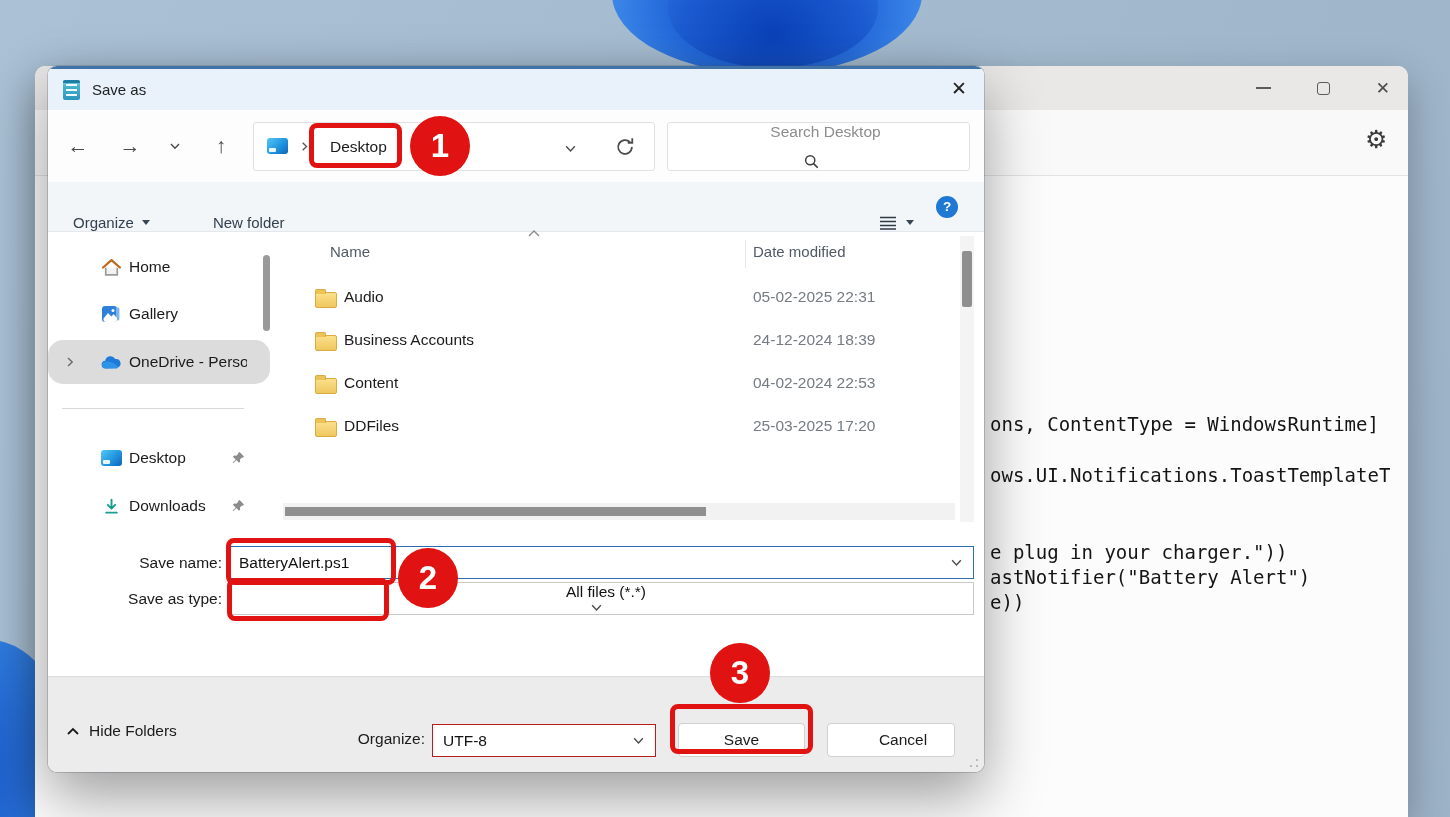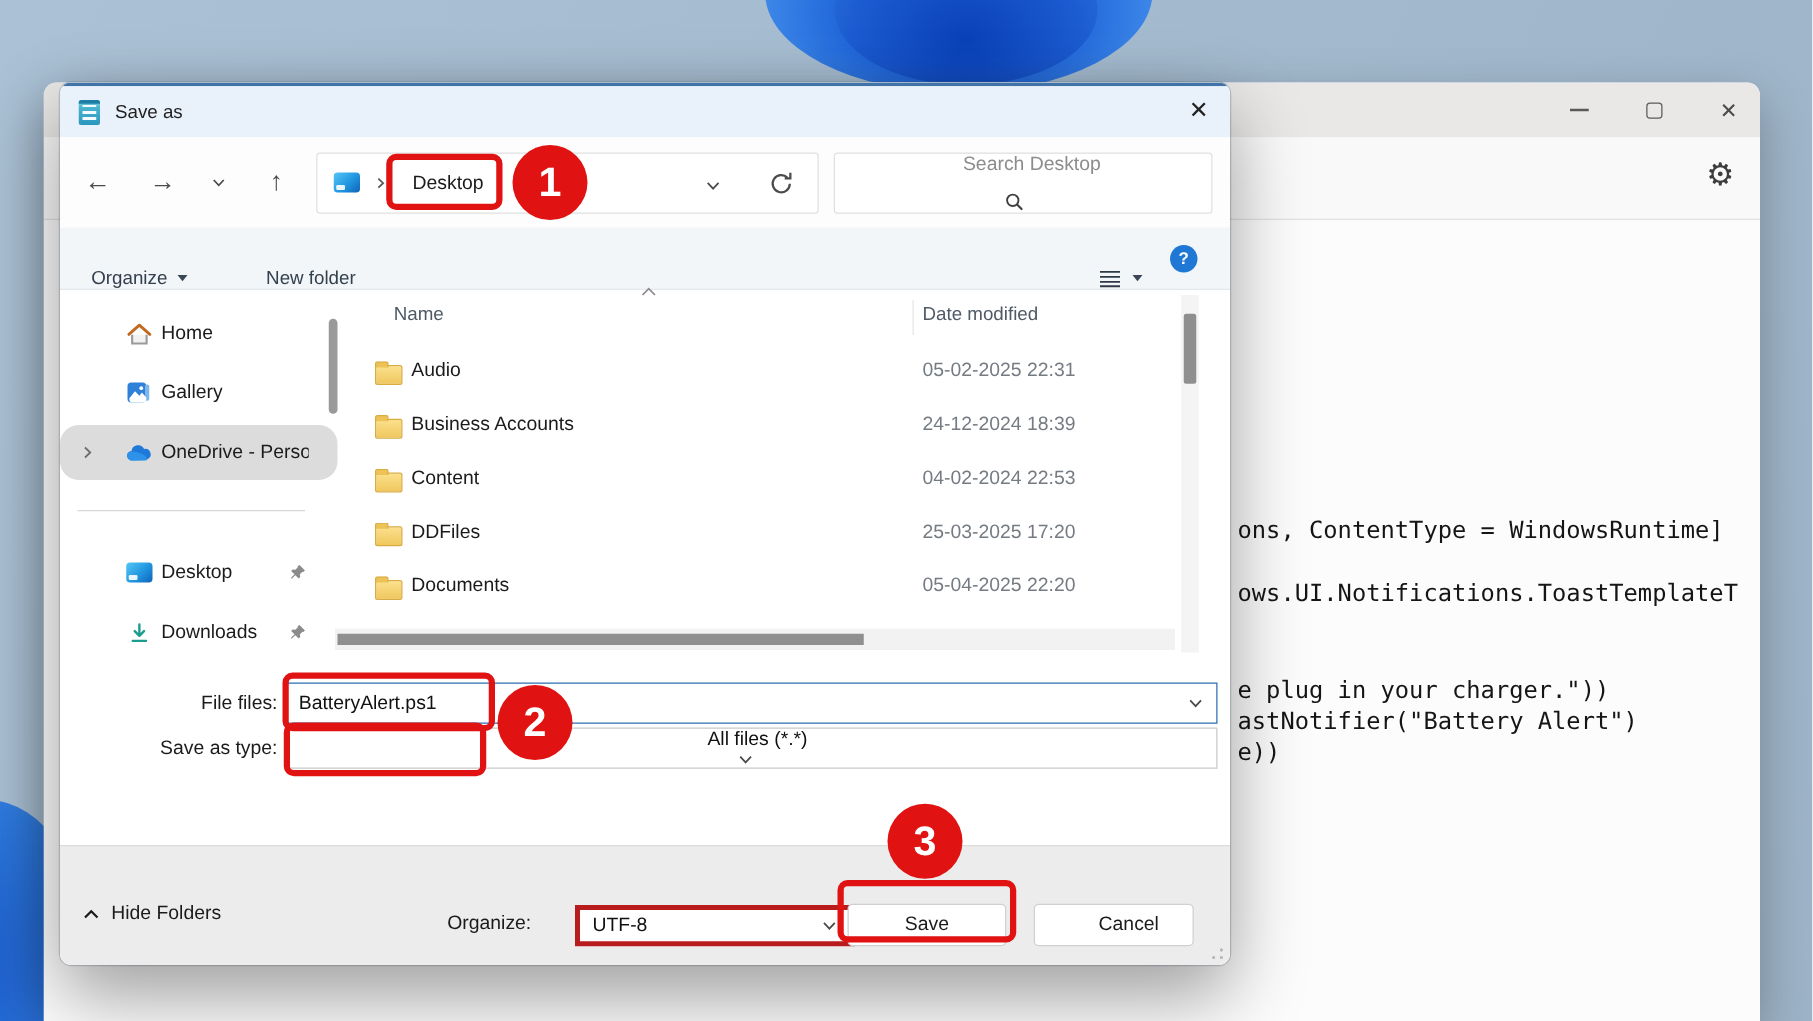--- a/index.html
+++ b/index.html
@@ -68,21 +68,21 @@
   .sb-item { position:absolute; left:0; width:212px; height:36px; display:flex; align-items:center; font-size:15.5px; color:#1b1b1b; }
   .sb-icon { position:absolute; left:52px; width:22px; display:flex; justify-content:center; }
   .sb-label { position:absolute; left:81px; white-space:nowrap; overflow:hidden; max-width:118px; }
   .sb-sel { background:#dcdcdc; border-radius:15px; height:44px !important; width:222px; }
   .sb-chev { position:absolute; left:16px; }
   .sb-pin { position:absolute; left:183px; }
   .sb-divider { position:absolute; left:14px; top:176px; width:182px; border-top:1px solid #d8d8d8; }
   .sb-scroll { position:absolute; left:215px; top:23px; width:7px; height:76px; background:#9a9a9a; border-radius:4px; }
 
   
-  .list { position:absolute; left:217px; top:0; right:0; height:100%; }
+  .list { position:absolute; left:232px; top:0; right:0; height:100%; }
   .lst-sort { position:absolute; left:247px; top:-3px; }
   .lst-header { position:absolute; left:0; top:4px; right:0; height:34px; font-size:15px; color:#4f5a66; }
   .col-name { position:absolute; left:50px; top:7px; }
   .col-date { position:absolute; left:473px; top:7px; }
   .col-div { position:absolute; left:465px; top:4px; height:28px; border-left:1px solid #e6e6e6; }
   .rows { position:absolute; left:0; top:46px; right:24px; }
   .row { position:relative; height:43px; }
   .folder { position:absolute; left:35px; top:14px; width:22px; height:16px; background:linear-gradient(180deg,#fbe08c 0%,#f0c75e 100%);
     border:1px solid #d9ab41; border-radius:2px; }
   .folder::before { content:""; position:absolute; left:-1px; top:-4px; width:9px; height:4px; background:#edc257; border:1px solid #d9ab41;
@@ -99,22 +99,22 @@
   .fld { position:absolute; left:180px; width:746px; height:33px; background:#fff; display:flex; align-items:center; font-size:15.5px; color:#111; }
   .fld-name { border:1px solid #2e6fb3; }
   .fld-type { border:1px solid #c9c9c9;flex-direction:column; }
   .fld-text { margin-left:10px; flex:1; }
   .fld-chev { margin-right:10px; }
 
   
   .dlg-footer { position:absolute; left:0; top:610px; right:0; height:96px; background:#ececec; border-top:1px solid #dbdbdb; }
   .hide-folders { position:absolute; left:18px; top:45px; display:flex; align-items:center; gap:9px; font-size:15.5px; color:#1b1b1b; }
   .enc-label { position:absolute; left:299px; top:53px; width:78px; text-align:right; font-size:15.5px; color:#1b1b1b; }
-  .enc-select { position:absolute; left:384px; top:47px; width:224px; height:33px; background:#fff; border:4px solid #b91c1c;
-    display:flex; align-items:center; font-size:15.5px; color:#111;margin-left:28px; }
+  .enc-select { position:absolute; left:384px; top:47px; width:224px; height:33px; background:#fff; border:1px solid #b91c1c;
+    display:flex; align-items:center; font-size:15.5px; color:#111; }
   .btn { position:absolute; top:46px; height:34px; background:#fff; border:1px solid #d0d0d0; border-radius:4px;
     display:flex; align-items:center; justify-content:center; font-size:15.5px; color:#1b1b1b; }
   .btn-save { left:630px; width:127px; }
   .btn-cancel { left:779px; width:128px;padding-left:24px; }
   .grip { position:absolute; right:5px; bottom:4px; width:10px; height:10px;
     background:radial-gradient(circle at 8px 2px,#bbb 1.2px,transparent 1.4px),
                radial-gradient(circle at 8px 8px,#bbb 1.2px,transparent 1.4px),
                radial-gradient(circle at 2px 8px,#bbb 1.2px,transparent 1.4px); }
 
   
@@ -322,36 +322,31 @@
         <div class="row">
           <div class="folder"></div>
           <div class="row-name">Content</div>
           <div class="row-date">04-02-2024 22:53</div>
         </div>
         <div class="row">
           <div class="folder"></div>
           <div class="row-name">DDFiles</div>
           <div class="row-date">25-03-2025 17:20</div>
         </div>
-        <div class="row">
-          <div class="folder"></div>
-          <div class="row-name">Documents</div>
-          <div class="row-date">05-04-2025 22:20</div>
-        </div>
       </div>
       <div class="v-scroll">
             <div class="v-thumb"></div>
           </div>
       <div class="h-scroll">
             <div class="h-thumb"></div>
           </div>
     </div>
   </div>
 
-  <div class="field-label" style="left:14px;top:488px;">File files:</div>
+  <div class="field-label" style="left:14px;top:488px;">Save name:</div>
   <div class="fld fld-name" style="top:480px;">
     <span class="fld-text">BatteryAlert.ps1</span>
     <svg class="fld-chev" width="13" height="13" viewBox="0 0 12 12">
           <polyline points="2,4 6,8.2 10,4" fill="none" stroke="#4b4b4b" stroke-width="1.3"></polyline>
         </svg>
   </div>
   <div class="field-label" style="left:14px;top:524px;">Save as type:</div>
   <div class="fld fld-type" style="top:516px;">
     <span class="fld-text">All files  (*.*)</span>
     <svg class="fld-chev" width="13" height="13" viewBox="0 0 12 12">

